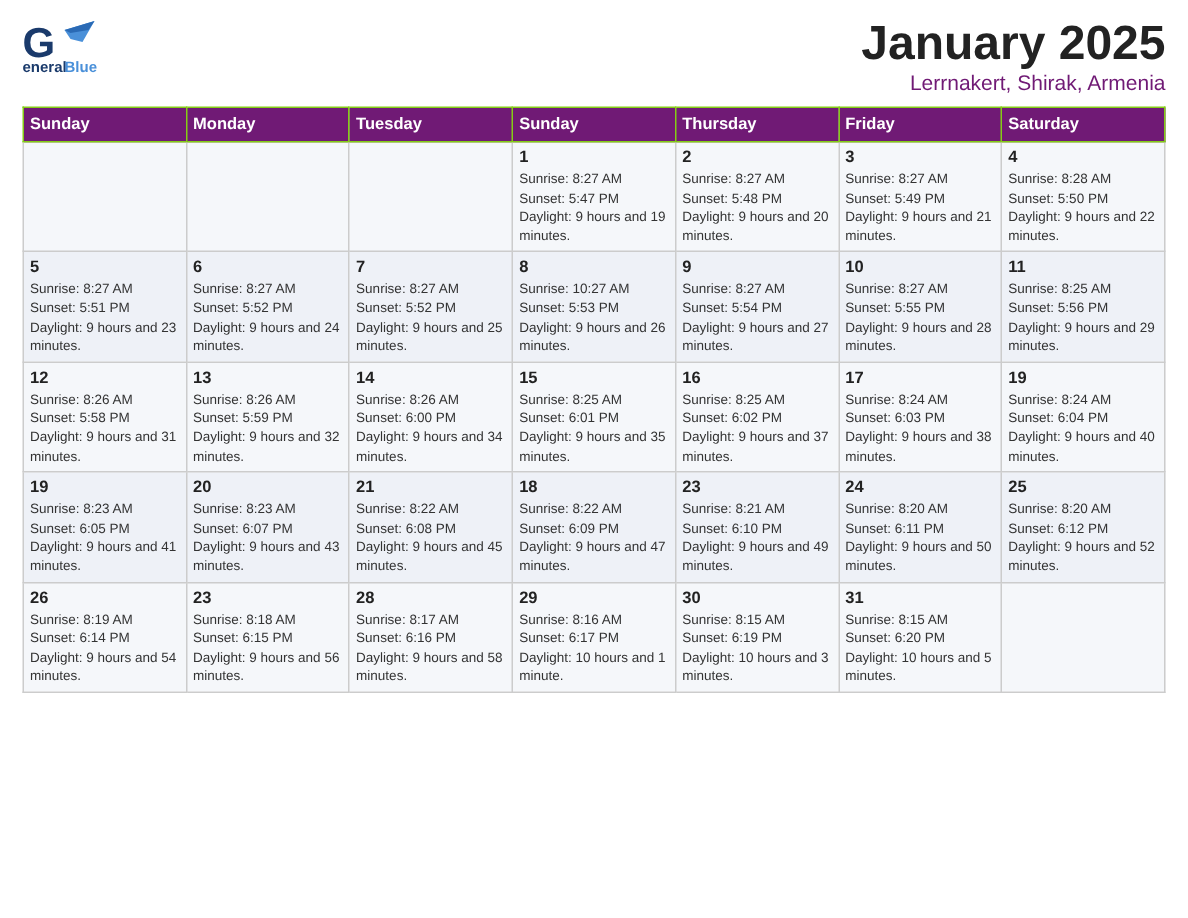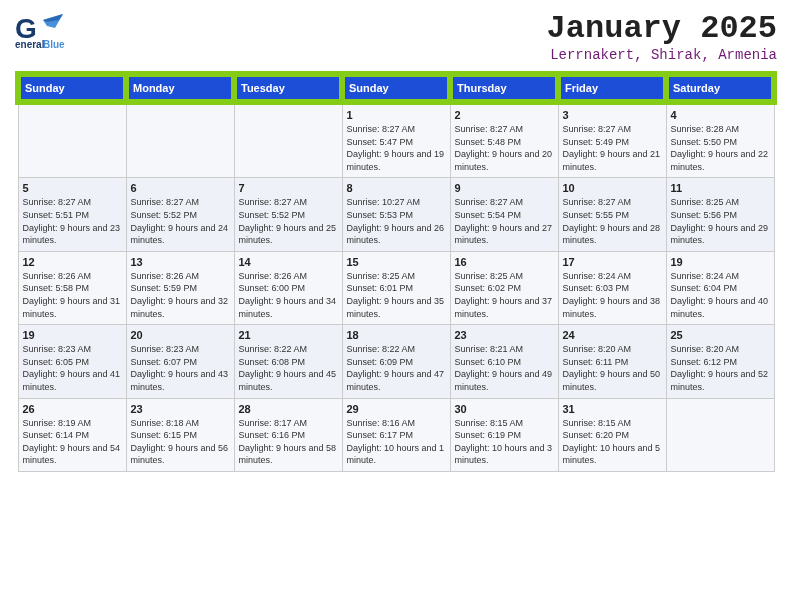--- a/index.html
+++ b/index.html
@@ -15,43 +15,42 @@
       padding: 10px 15px 10px 15px;
     }
     .header {
       display: flex;
       justify-content: space-between;
       align-items: flex-start;
       margin-bottom: 8px;
     }
     .title-block {
       text-align: right;
-      font-family: Liberation Mono, monospace;
     }
     .month-title {
       font-size: 32px;
       font-weight: bold;
       color: #222;
     }
     .subtitle {
       font-size: 14px;
       color: #701a75;
     }
     table {
       width: 100%;
       border-collapse: collapse;
     }
     thead tr th {
-      background-color: #1d4ed8;
+      background-color: #701a75;
       color: #fff;
       font-size: 11px;
       font-weight: bold;
       padding: 5px 4px;
       text-align: left;
-      border: 6px solid #84cc16;
+      border: 1px solid #84cc16;
     }
     tbody tr td {
       border: 1px solid #ccc;
       vertical-align: top;
       padding: 4px 4px;
       font-size: 9.5px;
       color: #222;
       background: #fff;
       width: calc(100% / 7);
       min-height: 75px;

